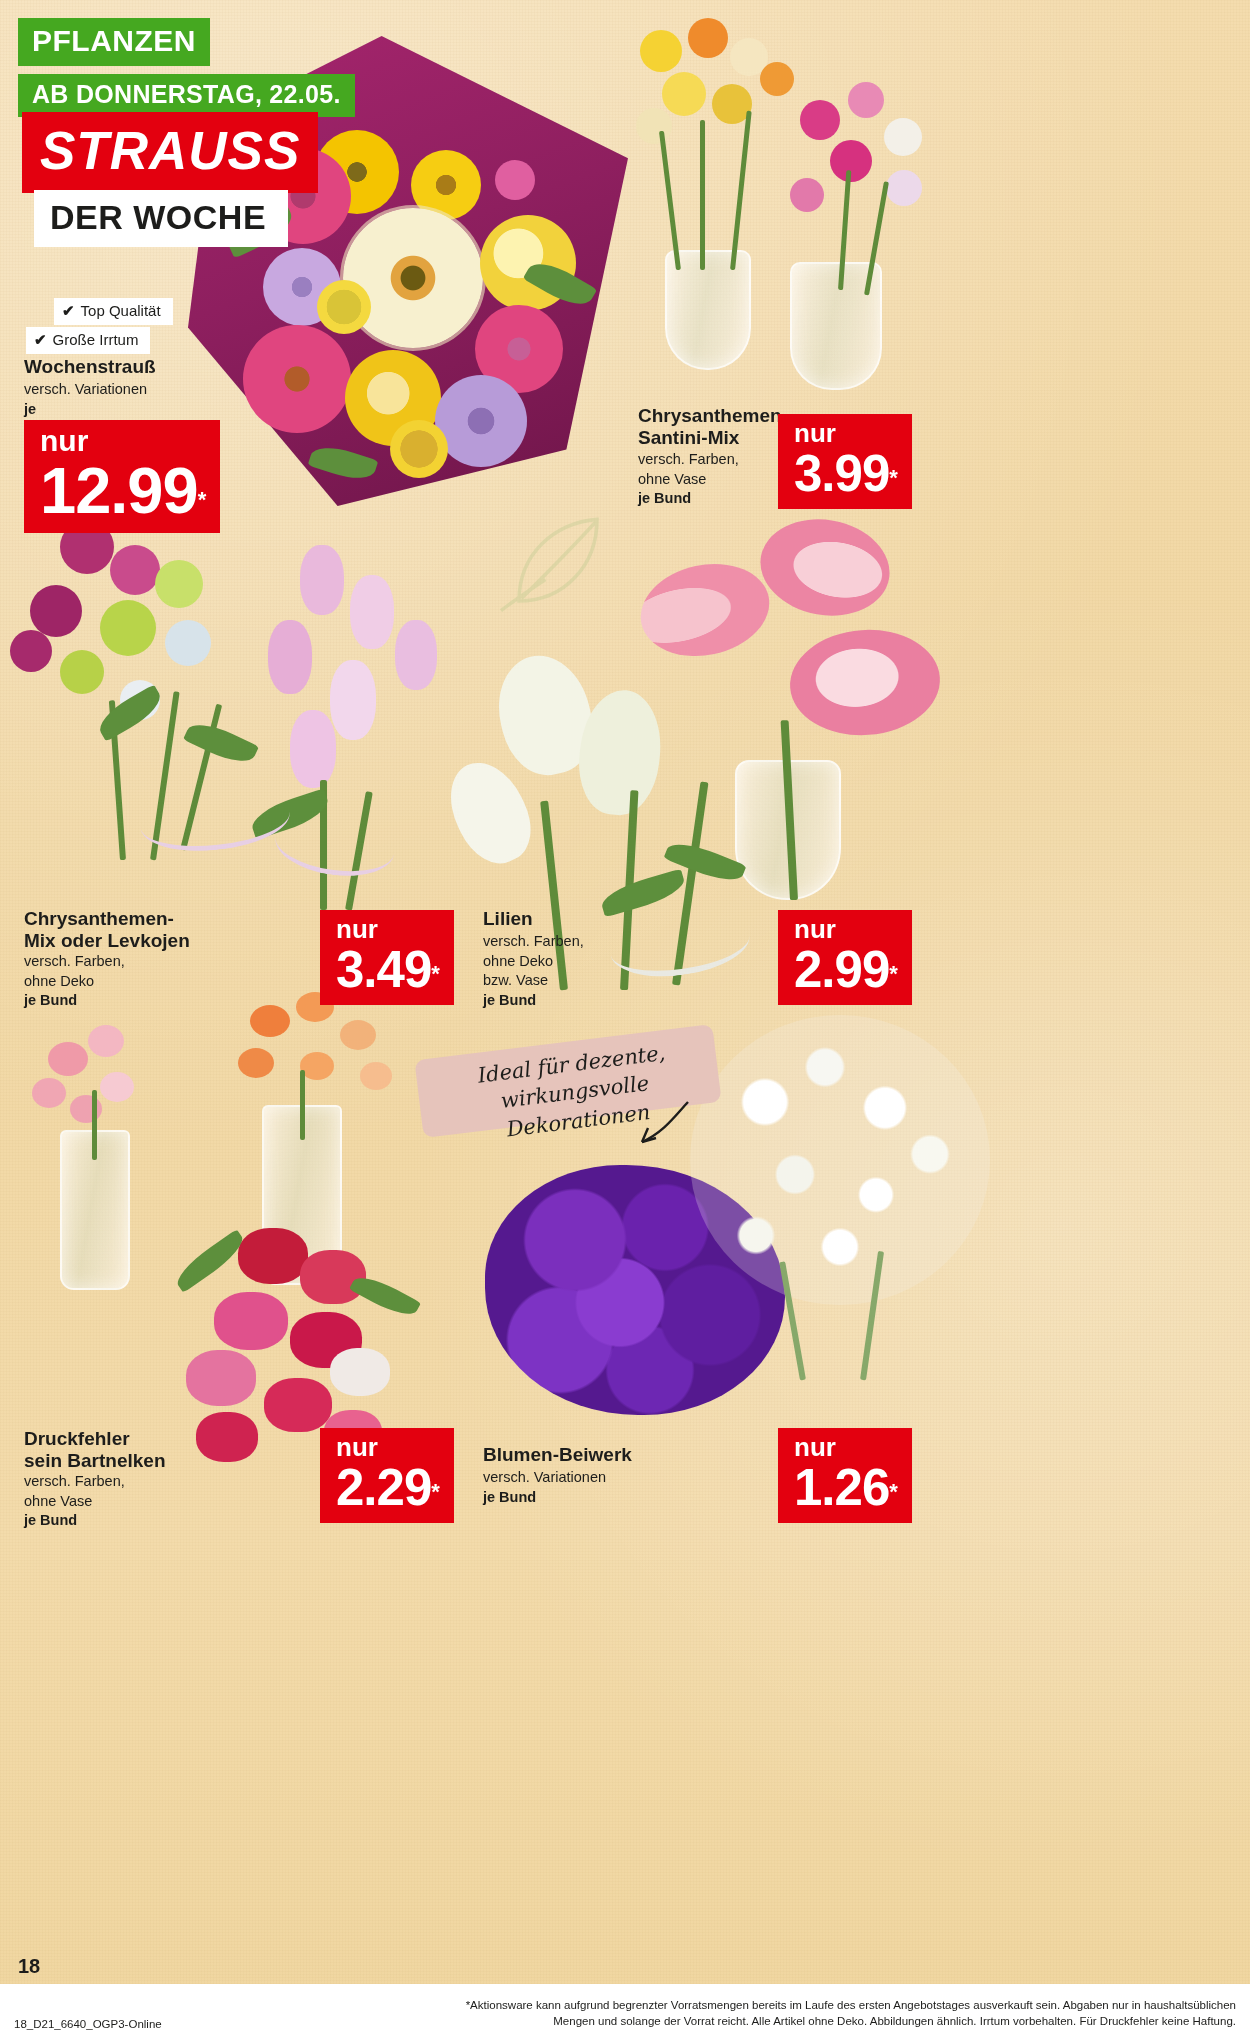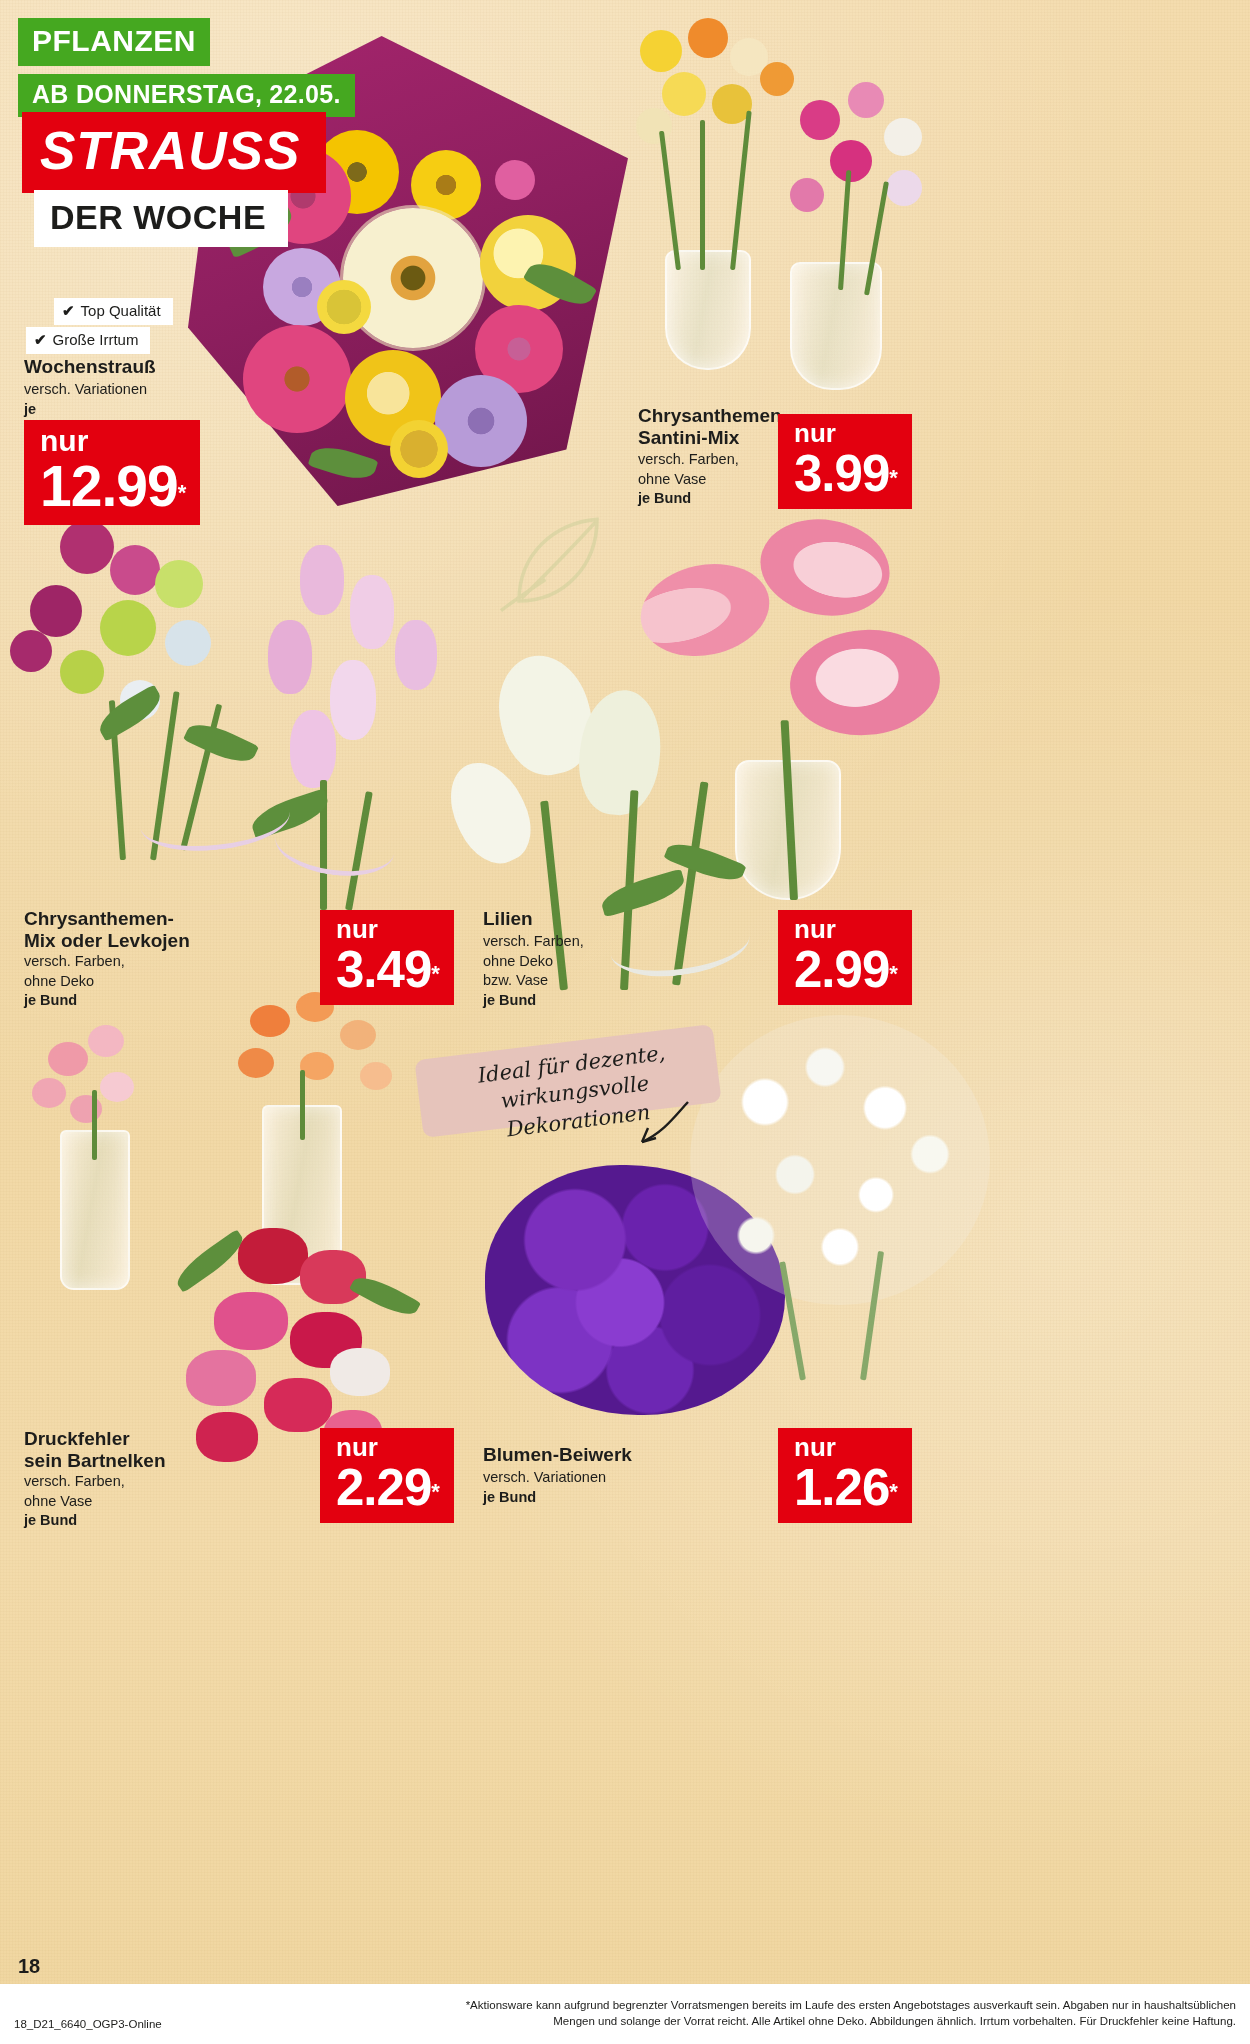--- a/index.html
+++ b/index.html
@@ -42,21 +42,21 @@
     position:absolute; left:18px; top:64px;
     background:#45a820; color:#fff;
     font-weight:bold; font-size:25px; letter-spacing:.3px;
     padding:6px 14px 8px 14px;
     margin-top:10px;
   }
   .strauss-badge{
     position:absolute; left:22px; top:112px;
     background:#e3000f; color:#fff;
     font-style:italic; font-weight:bold; font-size:53px;
-    padding:8px 26px 12px 18px;
+    padding:8px 18px 12px 18px;
     transform:skewX(-0deg);
     letter-spacing:1px;
   }
   .derwoche-badge{
     position:absolute; left:34px; top:190px;
     background:#ffffff; color:#1d1d1b;
     font-weight:bold; font-size:34px;
     padding:8px 22px 10px 16px;
     letter-spacing:.5px;
   }
@@ -85,21 +85,21 @@
   
   .price{
     position:absolute; background:#e3000f; color:#fff;
     padding:6px 14px 10px 16px;
     line-height:1;
   }
   .price .nur{ font-size:26px; font-weight:bold; display:block; margin-bottom:2px;}
   .price .val{ font-size:51px; font-weight:bold; letter-spacing:-1px; display:inline-block;}
   .price .star{ font-size:22px; vertical-align:super; font-weight:bold;}
   .price.big .nur{ font-size:30px; }
-  .price.big .val{ font-size:57px; }
+  .price.big .val{ font-size:65px; }
 
   .wrap-cone{
     position:absolute; left:188px; top:36px; width:440px; height:470px;
     background:linear-gradient(160deg,#a5256d 0%, #8e1f5f 45%, #6e1549 100%);
     clip-path:polygon(44% 0%,100% 26%,86% 88%,34% 100%,0% 62%,6% 18%);
     border-radius:14px;
   }
   .bouquet-main{
     position:absolute; left:225px; top:120px; width:380px; height:360px;
   }

